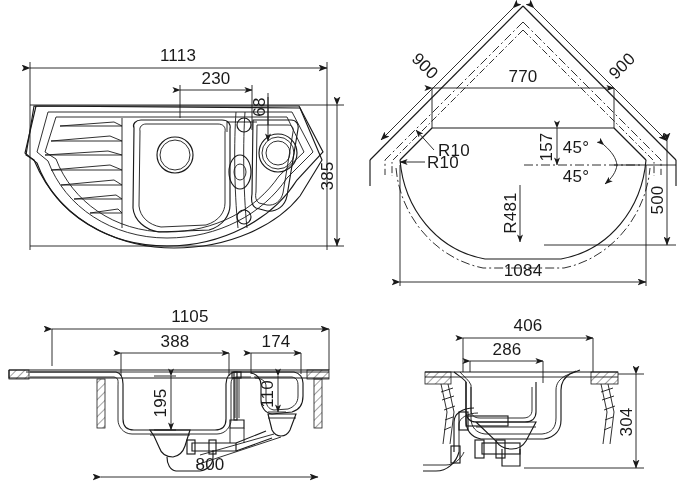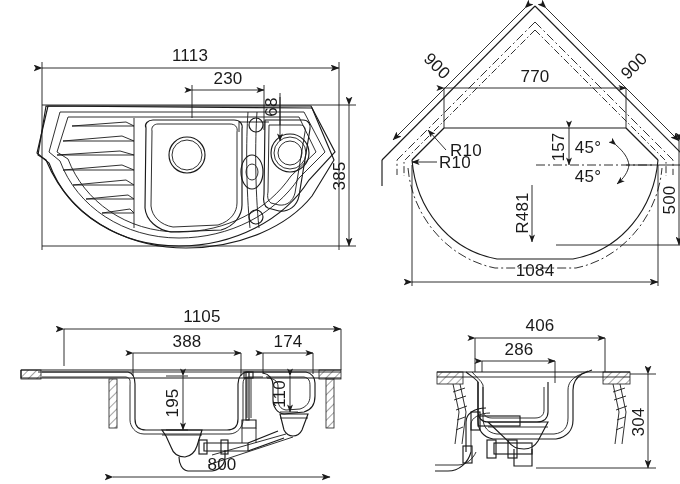--- a/index.html
+++ b/index.html
@@ -1,21 +1,21 @@
 <!DOCTYPE html>
 <html><head>
 <meta charset="utf-8">
 <style>
   html,body{margin:0;padding:0;background:#ffffff;}
   body{
     width:680px;height:484px;position:relative;overflow:hidden;
     font-family:"Liberation Sans", sans-serif;
     color:#1a1a1a;
   }
-  #sheet{position:absolute;left:16px;top:0;width:552px;height:484px;text-decoration:underline;}
+  #sheet{position:absolute;left:4px;top:0;width:552px;height:484px;text-decoration:underline;}
   svg{display:block;}
   text{
     font-family:"Liberation Sans", sans-serif;
     fill:#1a1a1a;
   }
   .dim-text{font-size:17px;letter-spacing:0.2px;}
   .ln{stroke:#1a1a1a;fill:none;}
   .thin{stroke-width:0.9;}
   .med{stroke-width:1.15;}
   .dash-dot{stroke-dasharray:9 3 2 3;}

